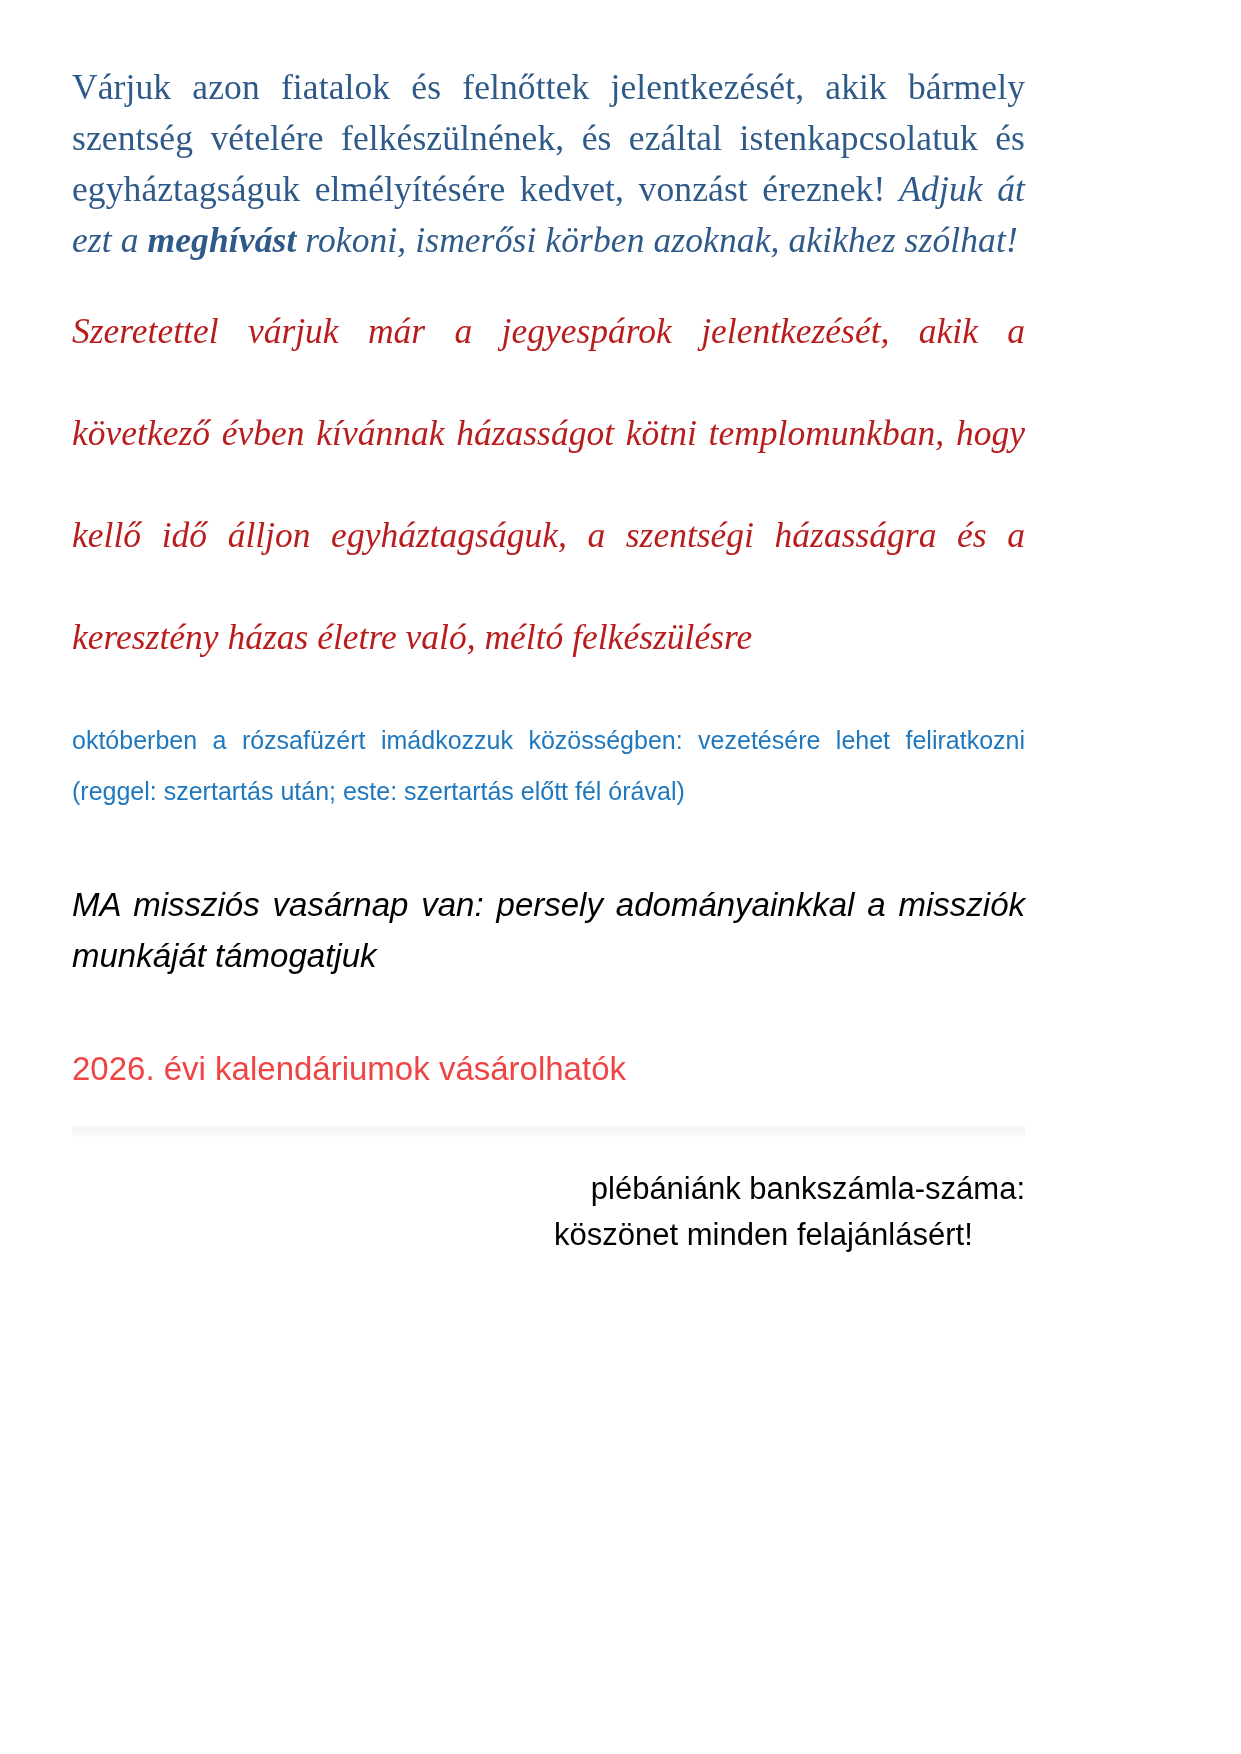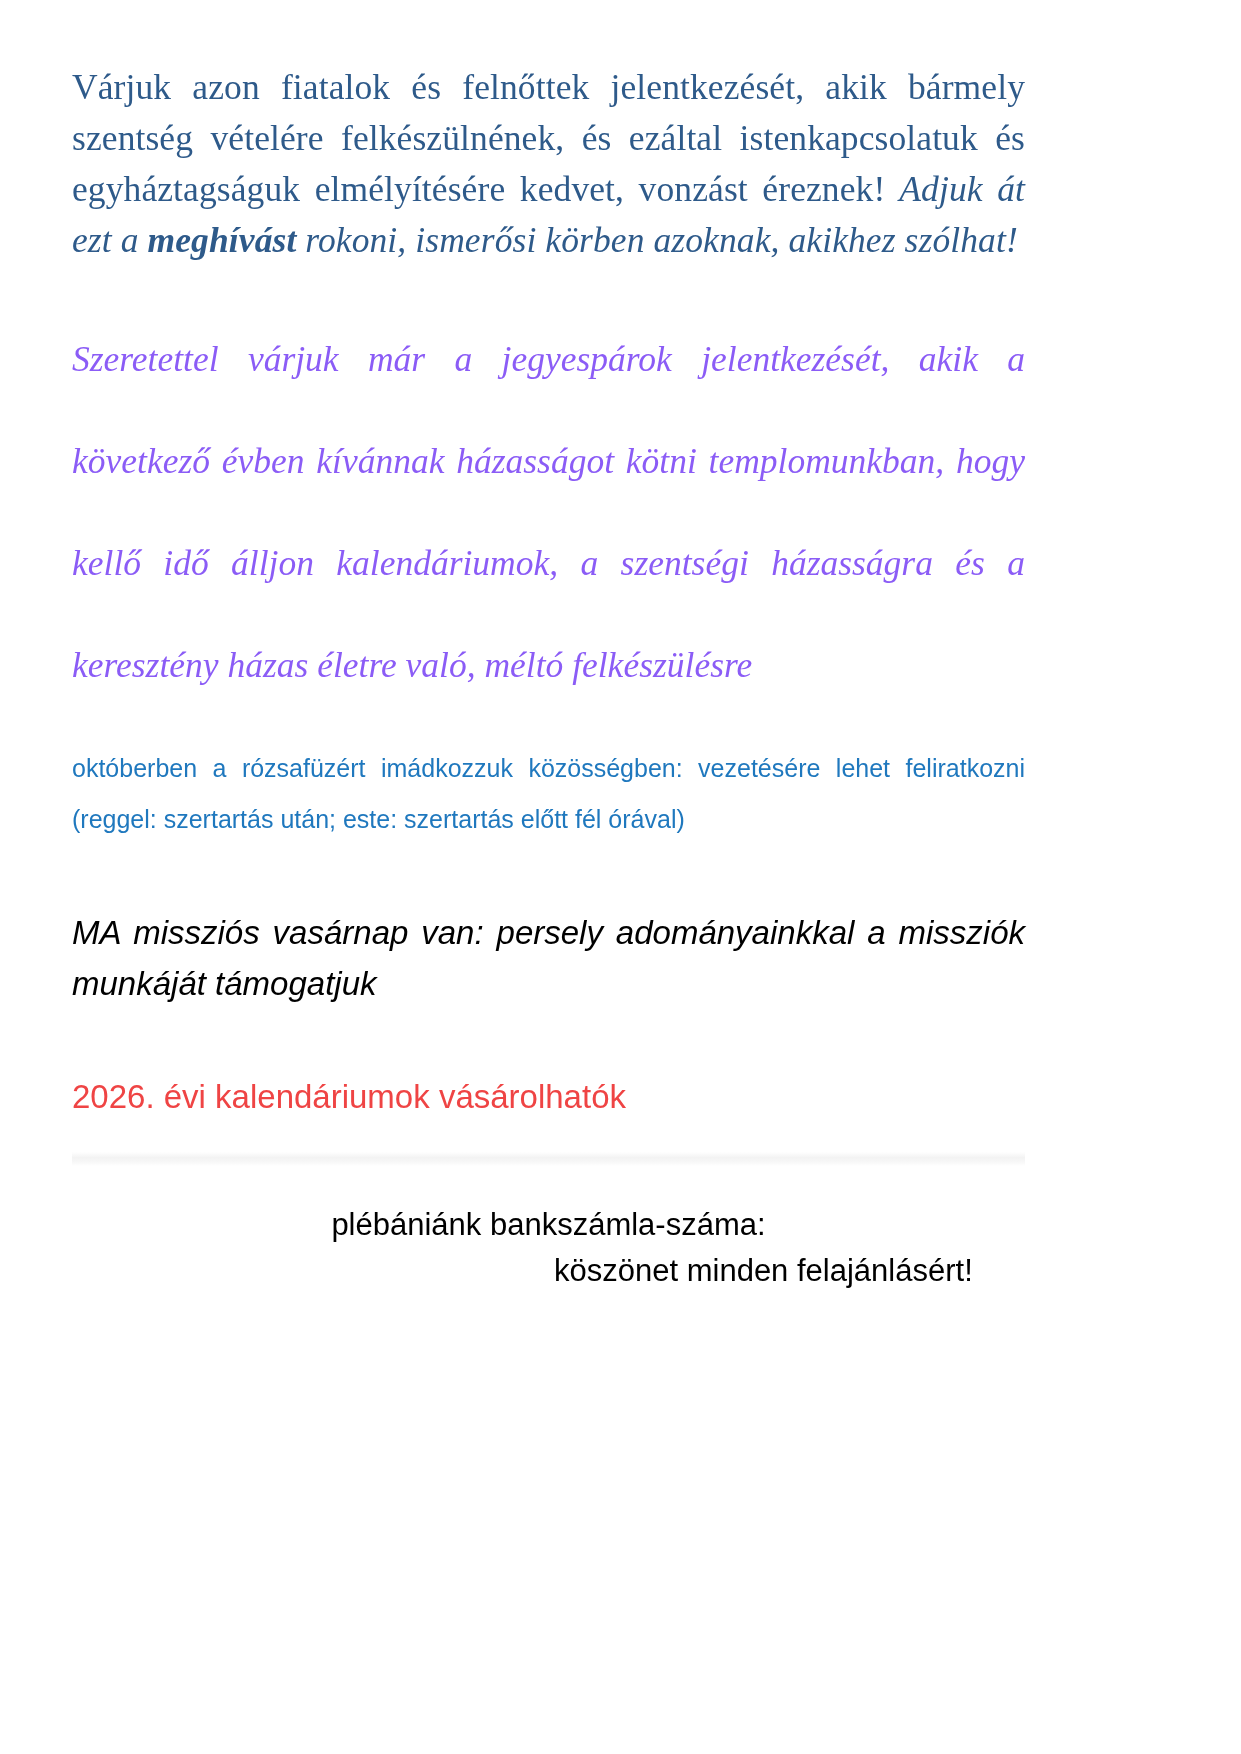--- a/index.html
+++ b/index.html
@@ -42,25 +42,25 @@
     font-style: italic;
   }
   .p-serif-blue .bi {
     font-style: italic;
     font-weight: bold;
   }
 
   
   .p-serif-orange {
     font-family: "Liberation Serif", "DejaVu Serif", serif;
-    color: #8b5cf6;
+    color: #b91c1c;
     font-style: italic;
     font-size: 35.5px;
     line-height: 51px;
-    margin-top: 68px;
+    margin-top: 40px;
   }
   .p-serif-orange .lastline {
     text-align: left;
   }
 
   
   .p-sans-blue {
     font-family: "Liberation Sans", sans-serif;
     color: #1F78BE;
     font-size: 25px;
@@ -99,22 +99,22 @@
                 rgba(255,255,255,0) 100%);
     margin-top: 30px;
     margin-bottom: 0px;
   }
 
   .p-bank-label {
     font-family: "Liberation Sans", sans-serif;
     color: #000000;
     font-size: 31px;
     line-height: 46px;
-    margin-top: 36px;
-    text-align: center;
+    margin-top: 28px;
+    text-align: right;
   }
 
   .bank-line {
     font-family: "Liberation Sans", sans-serif;
     font-weight: bold;
     color: #000000;
     font-size: 31px;
     line-height: 46px;
     margin-top: 24px;
     padding-left: 152px;
@@ -149,21 +149,21 @@
 </head>
 <body>
 
 <div class="page">
 
   <p class="para p-serif-blue"><span>Várjuk azon fiatalok és felnőttek jelentkezését, akik bármely szentség vételére felkészülnének, és ezáltal istenkapcsolatuk és egyháztagságuk elmélyítésére kedvet, vonzást éreznek!</span><span class="it"> Adjuk át ezt a </span><span class="bi">meghívást</span><span class="it"> rokoni, ismerősi körben azoknak, akikhez szólhat!</span></p>
 
   <div class="p-serif-orange">
     <div class="para justify-all">Szeretettel várjuk már a jegyespárok jelentkezését, akik a</div>
     <div class="para justify-all">következő évben kívánnak házasságot kötni templomunkban, hogy</div>
-    <div class="para justify-all">kellő idő álljon kalendáriumok, a szentségi házasságra és a</div>
+    <div class="para justify-all">kellő idő álljon egyháztagságuk, a szentségi házasságra és a</div>
     <div class="para lastline">keresztény házas életre való, méltó felkészülésre</div>
   </div>
 
   <p class="para p-sans-blue">októberben a rózsafüzért imádkozzuk közösségben: vezetésére lehet feliratkozni (reggel: szertartás után; este: szertartás előtt fél órával)</p>
 
   <p class="para p-sans-italic">MA missziós vasárnap van: persely adományainkkal a missziók munkáját támogatjuk</p>
 
   <p class="para p-sans-plain">2026. évi kalendáriumok vásárolhatók</p>
 
 

